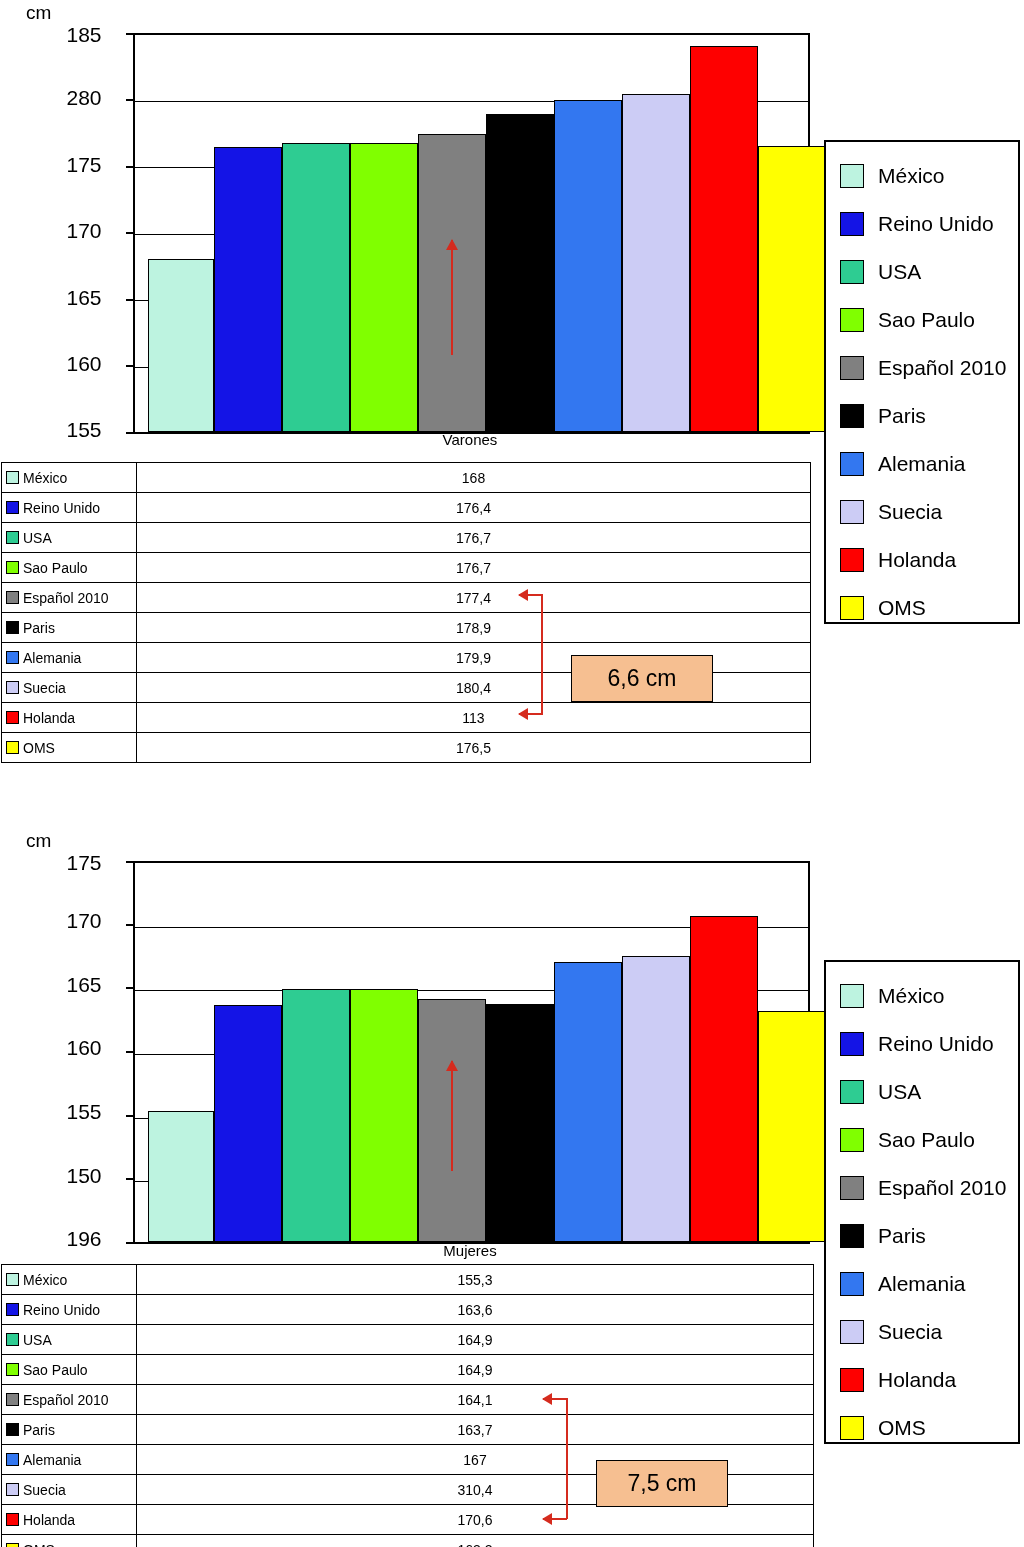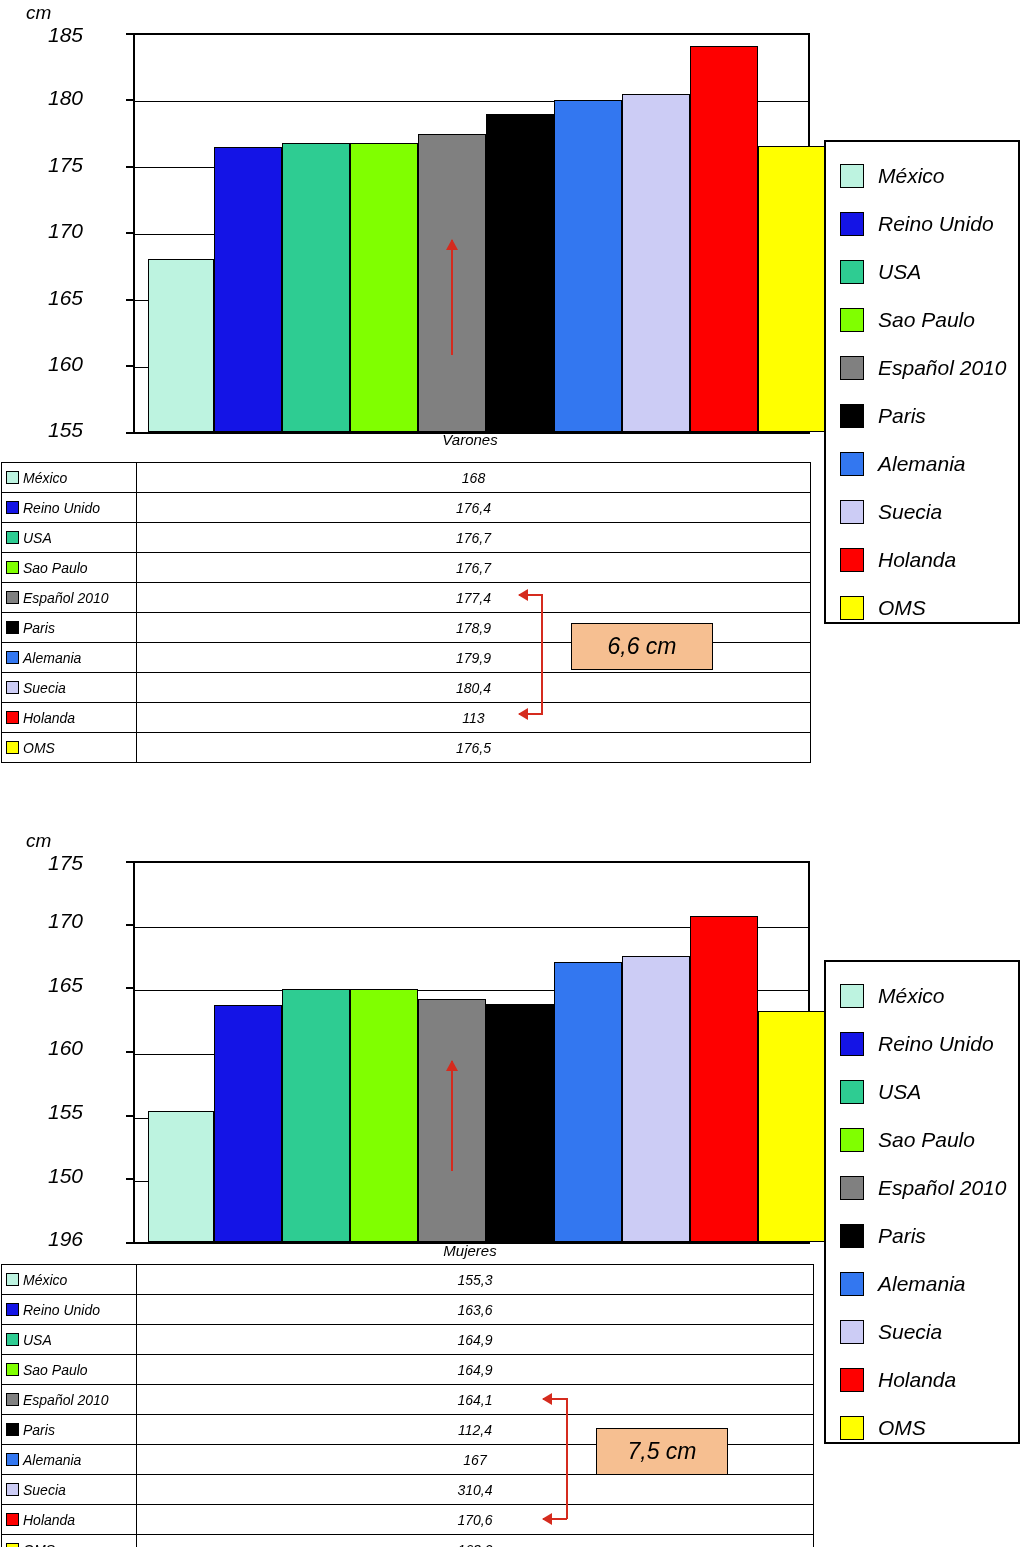--- a/index.html
+++ b/index.html
@@ -13,21 +13,20 @@
     position: relative;
     font-family: "Liberation Sans", sans-serif;
     color: #000000;
     overflow: hidden;
   }
 
   .chart-block {
     position: absolute;
     left: 0;
     width: 1024px;
-    font-style: italic;
   }
 
   
   .unit-label {
     position: absolute;
     font-size: 19px;
     color: #000;
   }
 
   
@@ -39,21 +38,21 @@
   }
   .gridline {
     position: absolute;
     left: 0;
     right: 0;
     height: 1px;
     background: #000;
   }
   .ytick-label {
     position: absolute;
-    text-align: left;
+    text-align: center;
     font-size: 21px;
     color: #000;
     transform: translateY(-50%);
   }
   .ytick-mark {
     position: absolute;
     width: 7px;
     height: 2px;
     background: #000;
   }
@@ -156,20 +155,21 @@
   
   .delta-box {
     position: absolute;
     background: #f6bf91;
     border: 1px solid #000;
     font-size: 23px;
     color: #000;
     display: flex;
     align-items: center;
     justify-content: center;
+    margin-top: 32px;
   }
   .delta-line {
     position: absolute;
     width: 2px;
     background: #d52b1e;
   }
   .delta-tick {
     position: absolute;
     height: 2px;
     background: #d52b1e;
@@ -213,21 +213,21 @@
     </div>
 
     <div class="up-arrow" style="left:316px;top:205px;height:115px;"></div>
   </div>
 
   <div class="ytick-label" style="left:48px;top:430px;width:72px;">155</div>
   <div class="ytick-label" style="left:48px;top:364px;width:72px;">160</div>
   <div class="ytick-label" style="left:48px;top:298px;width:72px;">165</div>
   <div class="ytick-label" style="left:48px;top:231px;width:72px;">170</div>
   <div class="ytick-label" style="left:48px;top:165px;width:72px;">175</div>
-  <div class="ytick-label" style="left:48px;top:98px;width:72px;">180</div>
+  <div class="ytick-label" style="left:48px;top:98px;width:72px;">280</div>
   <div class="ytick-label" style="left:48px;top:35px;width:72px;">185</div>
 
   <div class="ytick-mark" style="left:126px;top:432px;"></div>
   <div class="ytick-mark" style="left:126px;top:365px;"></div>
   <div class="ytick-mark" style="left:126px;top:299px;"></div>
   <div class="ytick-mark" style="left:126px;top:232px;"></div>
   <div class="ytick-mark" style="left:126px;top:166px;"></div>
   <div class="ytick-mark" style="left:126px;top:99px;"></div>
   <div class="ytick-mark" style="left:126px;top:33px;"></div>
 
@@ -433,21 +433,21 @@
     <tr>
       <td class="td-name"><span class="sw" style="background:#80ff00;"></span><span>Sao Paulo</span></td>
       <td class="td-val">164,9</td>
     </tr>
     <tr>
       <td class="td-name"><span class="sw" style="background:#808080;"></span><span>Español 2010</span></td>
       <td class="td-val">164,1</td>
     </tr>
     <tr>
       <td class="td-name"><span class="sw" style="background:#000000;"></span><span>Paris</span></td>
-      <td class="td-val">112,4</td>
+      <td class="td-val">163,7</td>
     </tr>
     <tr>
       <td class="td-name"><span class="sw" style="background:#3377f0;"></span><span>Alemania</span></td>
       <td class="td-val">167</td>
     </tr>
     <tr>
       <td class="td-name"><span class="sw" style="background:#ccccf5;"></span><span>Suecia</span></td>
       <td class="td-val">310,4</td>
     </tr>
     <tr>

